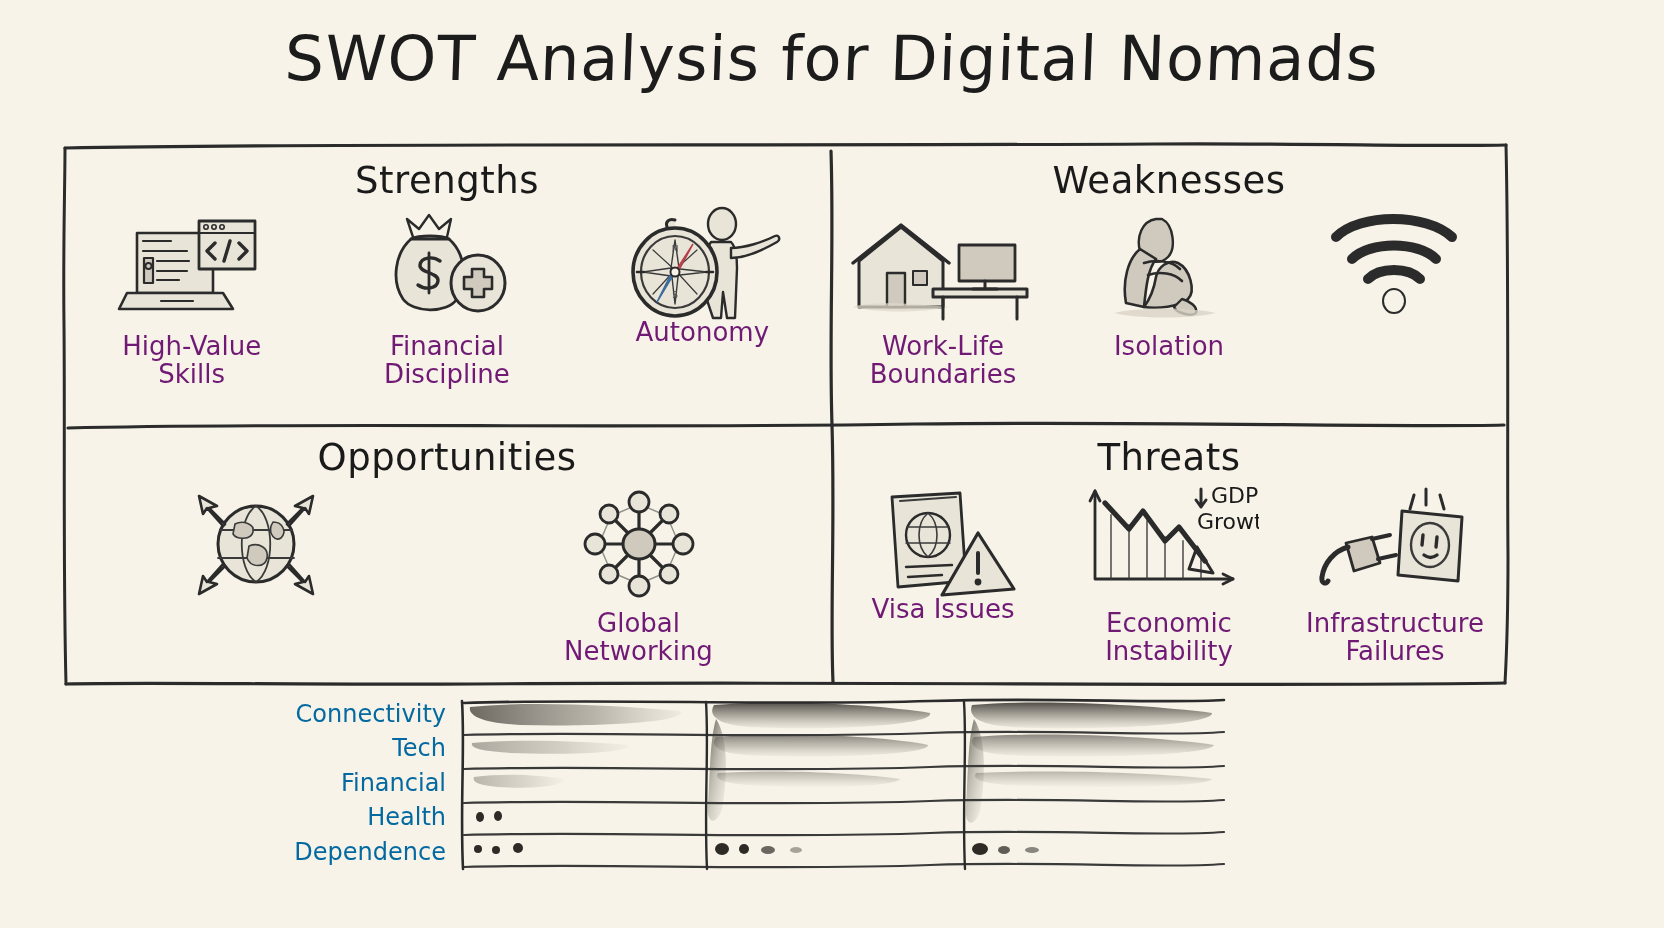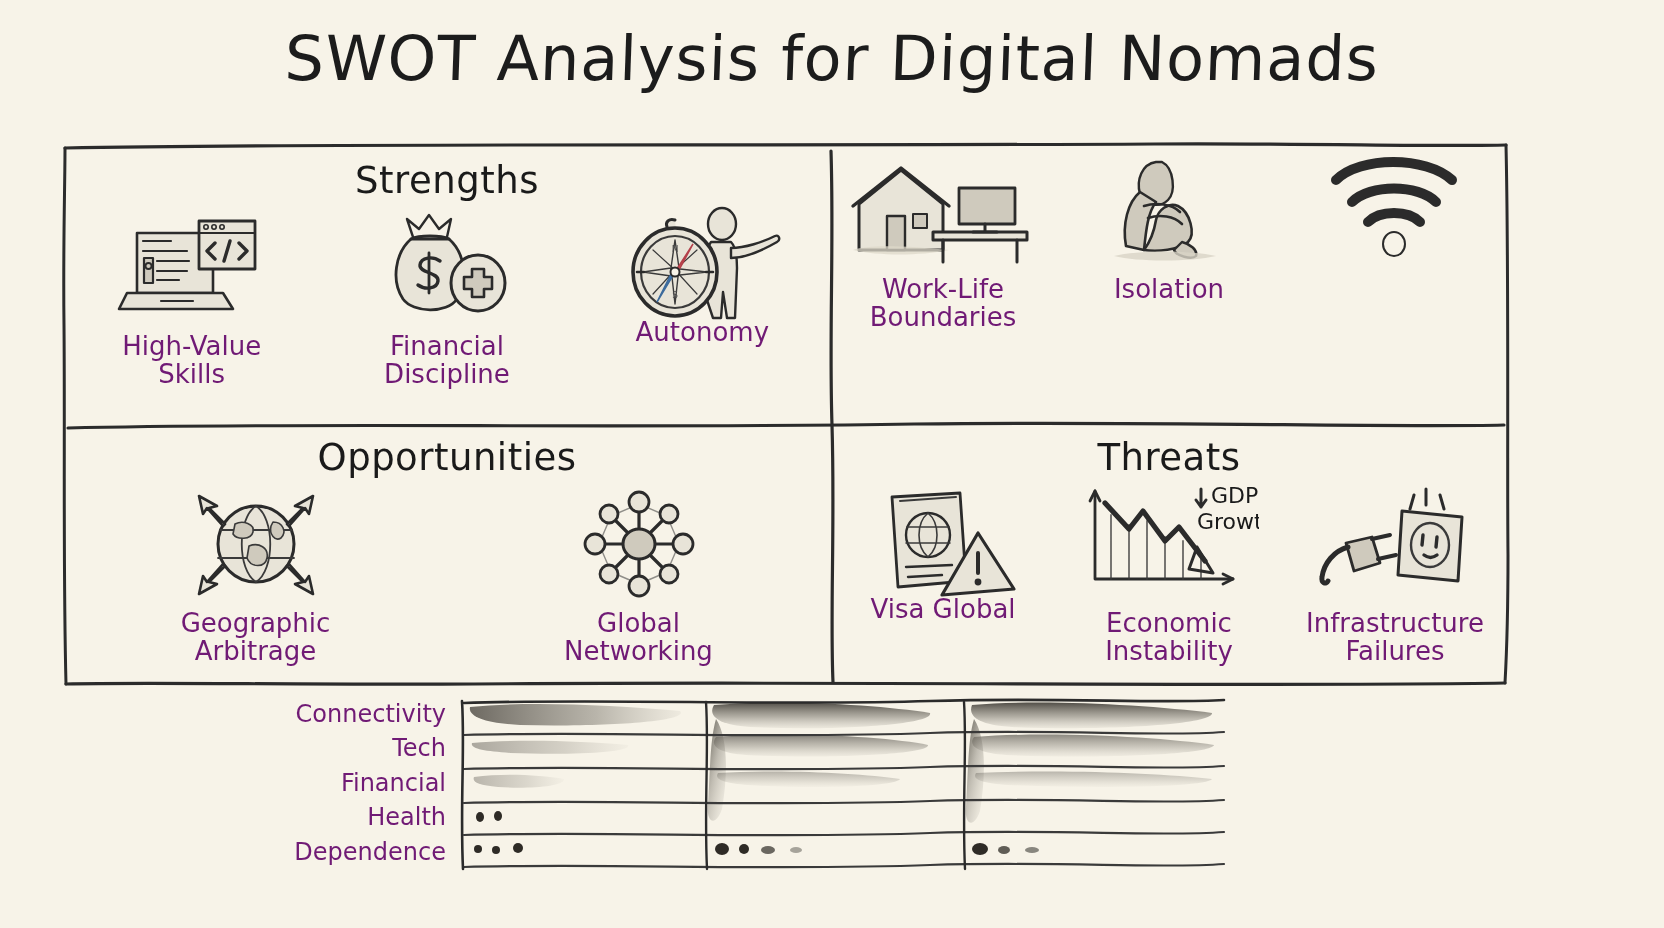--- a/index.html
+++ b/index.html
@@ -113,21 +113,21 @@
     left: 0;
     top: 0;
     width: 168px;
   }
   .row-label {
     height: 34.4px;
     line-height: 34.4px;
     text-align: right;
     padding-right: 10px;
     font-size: 24px;
-    color: #701a75;
+    color: #0369a1;
     box-sizing: border-box;
   }
   .table-grid {
     position: absolute;
     left: 172px;
     top: 0;
     width: 768px;
     height: 172px;
   }
   .table-grid svg { position: absolute; left: 0; top: 0; overflow: visible; }
@@ -233,20 +233,21 @@
               <text x="58" y="92" font-size="9" text-anchor="middle" fill="#4a4a4a" font-family="DejaVu Sans, sans-serif">S</text>
             </svg>
           </div>
           <div class="item-label">Autonomy</div>
         </div>
 
       </div>
     </div>
 
     <div class="quadrant q-weaknesses">
+      <div class="q-heading">Weaknesses</div>
       <div class="items">
 
         <div class="item">
           <div class="icon-box">
             <svg width="188" height="112" viewBox="0 0 188 112">
 
               <path class="sk fill-lt" stroke-width="3" d="M10,50 L52,16 L94,50 L94,96 L10,96 Z"></path>
               <path class="sk" stroke-width="3.4" d="M4,52 L52,14 L100,52"></path>
               <path class="sk fill-md" stroke-width="2.4" d="M38,62 L56,62 L56,96 L38,96 Z"></path>
               <path class="sk fill-md" stroke-width="2" d="M64,60 L78,60 L78,74 L64,74 Z"></path>
@@ -313,22 +314,20 @@
               <path class="sk-thin fill-md" stroke-width="1.6" d="M54,36 C62,32 74,36 72,44 C70,52 56,52 52,46 Z"></path>
               <path class="sk-thin fill-md" stroke-width="1.6" d="M68,58 C78,54 88,60 86,70 C84,80 70,80 66,70 Z"></path>
               <path class="sk-thin fill-md" stroke-width="1.6" d="M92,34 C102,34 106,44 100,50 C94,54 88,46 90,38 Z"></path>
 
               <path class="sk fill-lt" stroke-width="2.6" d="M44,36 L28,20 L36,18 L18,8 L22,26 L26,20 L42,38 Z"></path>
               <path class="sk fill-lt" stroke-width="2.6" d="M106,36 L122,20 L114,18 L132,8 L128,26 L124,20 L108,38 Z"></path>
               <path class="sk fill-lt" stroke-width="2.6" d="M44,78 L28,94 L36,96 L18,106 L22,88 L26,94 L42,76 Z"></path>
               <path class="sk fill-lt" stroke-width="2.6" d="M106,78 L122,94 L114,96 L132,106 L128,88 L124,94 L108,76 Z"></path>
             </svg>
           </div>
-          <div class="item-label">Geographic
-Arbitrage</div>
         </div>
 
         <div class="item">
           <div class="icon-box">
             <svg width="140" height="112" viewBox="0 0 140 112">
               <g class="sk" stroke-width="3.2">
                 <path d="M70,56 L70,16 M70,56 L70,96 M70,56 L30,56 M70,56 L110,56
                          M70,56 L42,28 M70,56 L98,28 M70,56 L42,84 M70,56 L98,84"></path>
               </g>
               <g class="sk-thin" stroke-width="1.4" opacity="0.55">
@@ -367,21 +366,21 @@
               <path class="sk-thin" stroke-width="2" d="M32,16 L88,12"></path>
               <ellipse class="sk fill-lt" stroke-width="2.4" cx="60" cy="50" rx="22" ry="22"></ellipse>
               <path class="sk-thin" stroke-width="1.6" d="M60,28 C48,38 48,62 60,72 M60,28 C72,38 72,62 60,72 M39,42 L81,42 M38,58 L82,58"></path>
               <path class="sk" stroke-width="2.4" d="M38,82 L84,80 M40,92 L74,90"></path>
 
               <path class="sk fill-lt" stroke-width="3.2" d="M110,48 L146,104 L74,110 Z"></path>
               <path class="sk" stroke-width="4" d="M110,68 L110,88"></path>
               <circle fill="#2b2b2b" cx="110" cy="97" r="3.4"></circle>
             </svg>
           </div>
-          <div class="item-label">Visa Global</div>
+          <div class="item-label">Visa Issues</div>
         </div>
 
         <div class="item">
           <div class="icon-box">
             <svg width="180" height="118" viewBox="0 0 180 118">
 
               <path class="sk" stroke-width="2.8" d="M16,6 L16,94 L154,94"></path>
               <path class="sk" stroke-width="2.8" d="M16,6 L11,16 M16,6 L21,16"></path>
               <path class="sk" stroke-width="2.8" d="M154,94 L144,89 M154,94 L144,99"></path>
 

